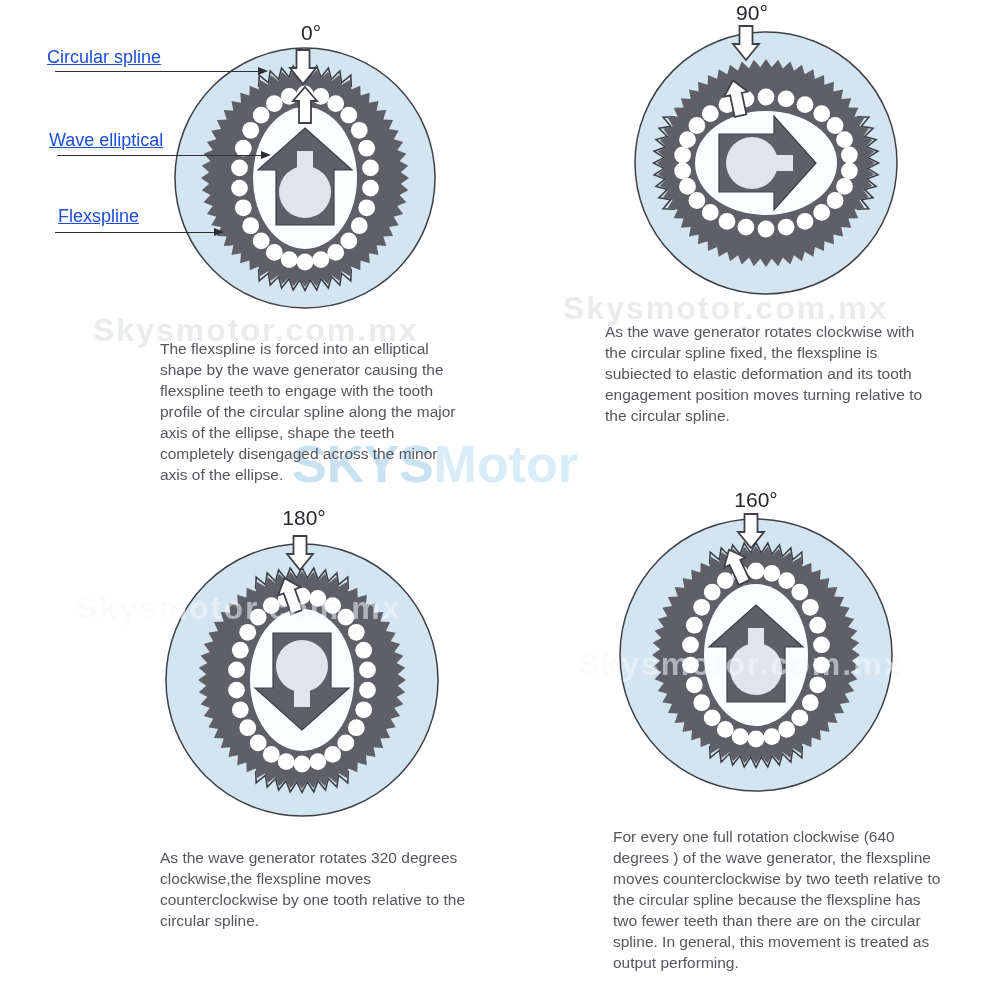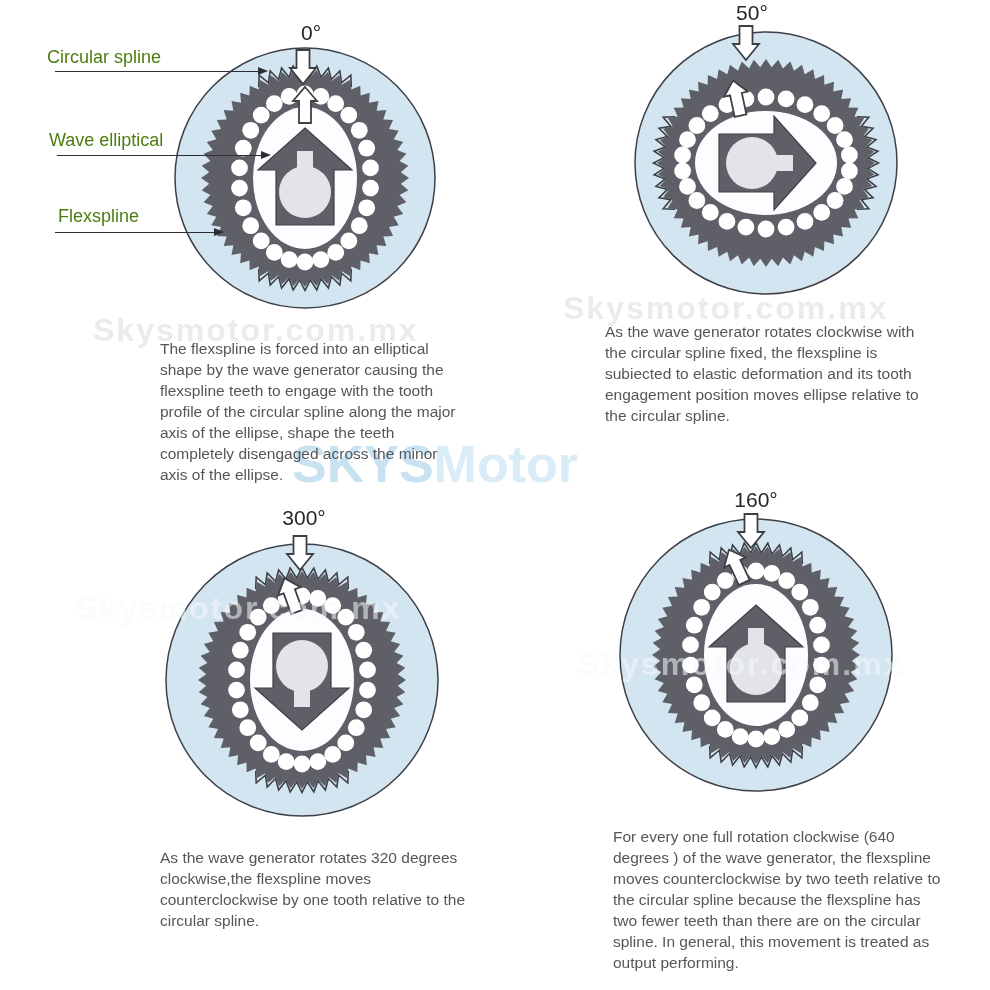--- a/index.html
+++ b/index.html
@@ -5,21 +5,21 @@
   html,body{margin:0;padding:0;}
   body{
     width:990px;height:990px;position:relative;overflow:hidden;
     background:#ffffff;
     font-family:"Liberation Sans", sans-serif;
   }
   #page{position:absolute;inset:0;}
 
   
   .legend-label{
-    position:absolute;font-size:18px;color:#4d7c0f;z-index:6;white-space:nowrap;
+    position:absolute;font-size:18px;color:#1d4ed8;z-index:6;white-space:nowrap;text-decoration:underline;
   }
   #lg0{left:47px;top:47px}
   #lg1{left:49px;top:130px}
   #lg2{left:58px;top:206px}
   .larrow{position:absolute;height:0;border-top:1.6px solid #2d2d33;z-index:6;}
   .larrow::after{
     content:'';position:absolute;right:-10px;top:-5.5px;width:0;height:0;
     border-left:10px solid #2d2d33;border-top:4.5px solid transparent;border-bottom:4.5px solid transparent;
   }
   #la0{left:55px;top:71px;width:203px}
@@ -83,22 +83,22 @@
   <div id="wm4" class="wm-corner wm-light">Skysmotor.com.mx</div>
 
   <div id="lg0" class="legend-label">Circular spline</div>
   <div id="lg1" class="legend-label">Wave elliptical</div>
   <div id="lg2" class="legend-label">Flexspline</div>
   <div id="la0" class="larrow"></div>
   <div id="la1" class="larrow"></div>
   <div id="la2" class="larrow"></div>
 
   <div id="deg0" class="degree-label">0°</div>
-  <div id="deg1" class="degree-label">50°</div>
-  <div id="deg2" class="degree-label">300°</div>
+  <div id="deg1" class="degree-label">90°</div>
+  <div id="deg2" class="degree-label">180°</div>
   <div id="deg3" class="degree-label">160°</div>
 
   <svg id="gear0" class="gear" width="290" height="290" viewBox="-145 -145 290 290">
       <circle cx="0" cy="0" r="130" fill="#d3e5f0" stroke="#3f4046" stroke-width="1.5"></circle>
       <polyline points="-46.3,-90.9 -45.8,-102.8 -36.6,-95.2 -34.8,-107.0 -26.4,-98.5 -23.4,-110.0 -16.0,-100.7 -11.8,-111.9 -5.3,-101.9 0.0,-112.5 5.3,-101.9 11.8,-111.9 16.0,-100.7 23.4,-110.0 26.4,-98.5 34.8,-107.0 36.6,-95.2 45.8,-102.8 46.3,-90.9" fill="none" stroke="#3f4046" stroke-width="1.6"></polyline>
       <polyline points="46.3,90.9 45.8,102.8 36.6,95.2 34.8,107.0 26.4,98.5 23.4,110.0 16.0,100.7 11.8,111.9 5.3,101.9 0.0,112.5 -5.3,101.9 -11.8,111.9 -16.0,100.7 -23.4,110.0 -26.4,98.5 -34.8,107.0 -36.6,95.2 -45.8,102.8 -46.3,90.9" fill="none" stroke="#3f4046" stroke-width="1.6"></polyline>
       <polygon points="104.0,0.0 95.8,5.7 103.3,12.2 94.6,16.9 101.4,24.3 92.2,28.0 98.2,36.0 88.7,38.7 93.7,47.3 84.0,48.9 88.1,58.0 78.3,58.4 81.3,68.0 71.6,67.3 73.5,77.1 64.0,75.3 64.8,85.2 55.6,82.4 55.3,92.3 46.4,88.4 45.1,98.2 36.7,93.3 34.3,102.9 26.6,97.1 23.1,106.3 16.1,99.6 11.6,108.3 5.4,100.8 0.0,109.0 -5.4,100.8 -11.6,108.3 -16.1,99.6 -23.1,106.3 -26.6,97.1 -34.3,102.9 -36.7,93.3 -45.1,98.2 -46.4,88.4 -55.3,92.3 -55.6,82.4 -64.8,85.2 -64.0,75.3 -73.5,77.1 -71.6,67.3 -81.3,68.0 -78.3,58.4 -88.1,58.0 -84.0,48.9 -93.7,47.3 -88.7,38.7 -98.2,36.0 -92.2,28.0 -101.4,24.3 -94.6,16.9 -103.3,12.2 -95.8,5.7 -104.0,0.0 -95.8,-5.7 -103.3,-12.2 -94.6,-16.9 -101.4,-24.3 -92.2,-28.0 -98.2,-36.0 -88.7,-38.7 -93.7,-47.3 -84.0,-48.9 -88.1,-58.0 -78.3,-58.4 -81.3,-68.0 -71.6,-67.3 -73.5,-77.1 -64.0,-75.3 -64.8,-85.2 -55.6,-82.4 -55.3,-92.3 -46.4,-88.4 -45.1,-98.2 -36.7,-93.3 -34.3,-102.9 -26.6,-97.1 -23.1,-106.3 -16.1,-99.6 -11.6,-108.3 -5.4,-100.8 -0.0,-109.0 5.4,-100.8 11.6,-108.3 16.1,-99.6 23.1,-106.3 26.6,-97.1 34.3,-102.9 36.7,-93.3 45.1,-98.2 46.4,-88.4 55.3,-92.3 55.6,-82.4 64.8,-85.2 64.0,-75.3 73.5,-77.1 71.6,-67.3 81.3,-68.0 78.3,-58.4 88.1,-58.0 84.0,-48.9 93.7,-47.3 88.7,-38.7 98.2,-36.0 92.2,-28.0 101.4,-24.3 94.6,-16.9 103.3,-12.2 95.8,-5.7" fill="#5e5f67"></polygon>
       <circle cx="0.0" cy="-84.0" r="8.4" fill="#ffffff"></circle>
       <circle cx="15.8" cy="-81.6" r="8.4" fill="#ffffff"></circle>
       <circle cx="30.7" cy="-74.4" r="8.4" fill="#ffffff"></circle>
@@ -265,17 +265,17 @@
       </g>
       <g transform="translate(-19,-88) rotate(-25)">
         <path d="M0,-19 L12,-5 L6,-5 L6,17 L-6,17 L-6,-5 L-12,-5 Z" fill="#ffffff" stroke="#3f4046" stroke-width="1.8"></path>
       </g>
       <g transform="translate(-5,-124)">
         <path d="M0,17 L13,1 L6.5,1 L6.5,-17 L-6.5,-17 L-6.5,1 L-13,1 Z" fill="#ffffff" stroke="#3f4046" stroke-width="1.8"></path>
       </g>
     </svg>
 
   <div id="desc0" class="desc">The flexspline is forced into an elliptical shape by the wave generator causing the flexspline teeth to engage with the tooth profile of the circular spline along the major axis of the ellipse, shape the teeth completely disengaged across the minor axis of the ellipse.</div>
-  <div id="desc1" class="desc">As the wave generator rotates clockwise with the circular spline fixed, the flexspline is subiected to elastic deformation and its tooth engagement position moves ellipse relative to the circular spline.</div>
+  <div id="desc1" class="desc">As the wave generator rotates clockwise with the circular spline fixed, the flexspline is subiected to elastic deformation and its tooth engagement position moves turning relative to the circular spline.</div>
   <div id="desc2" class="desc">As the wave generator rotates 320 degrees clockwise,the flexspline moves counterclockwise by one tooth relative to the circular spline.</div>
   <div id="desc3" class="desc">For every one full rotation clockwise (640 degrees ) of the wave generator, the flexspline moves counterclockwise by two teeth relative to the circular spline because the flexspline has two fewer teeth than there are on the circular spline. In general, this movement is treated as output performing.</div>
 
 </div>
 
 </body></html>

